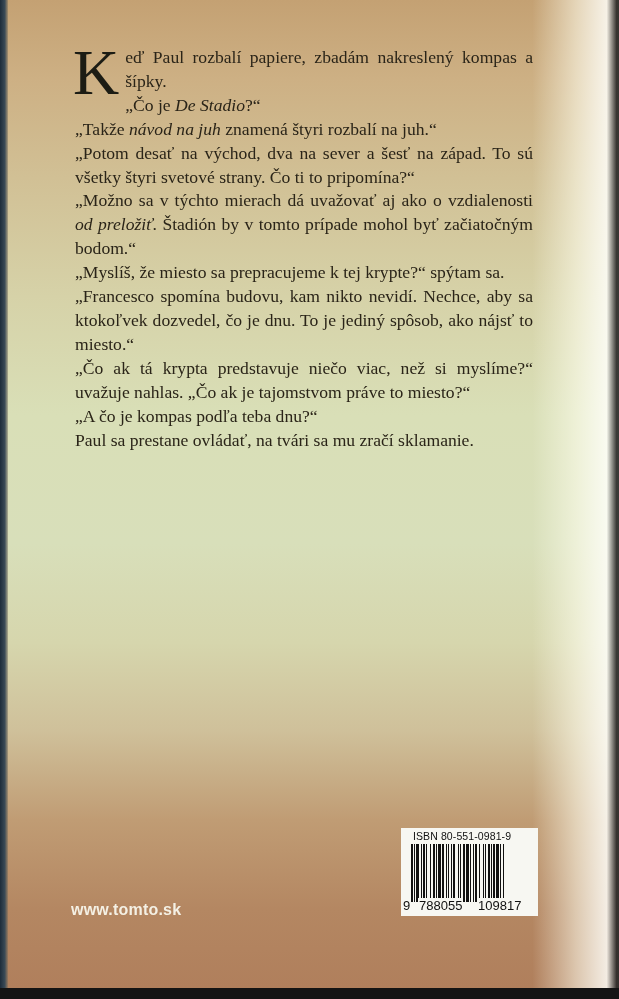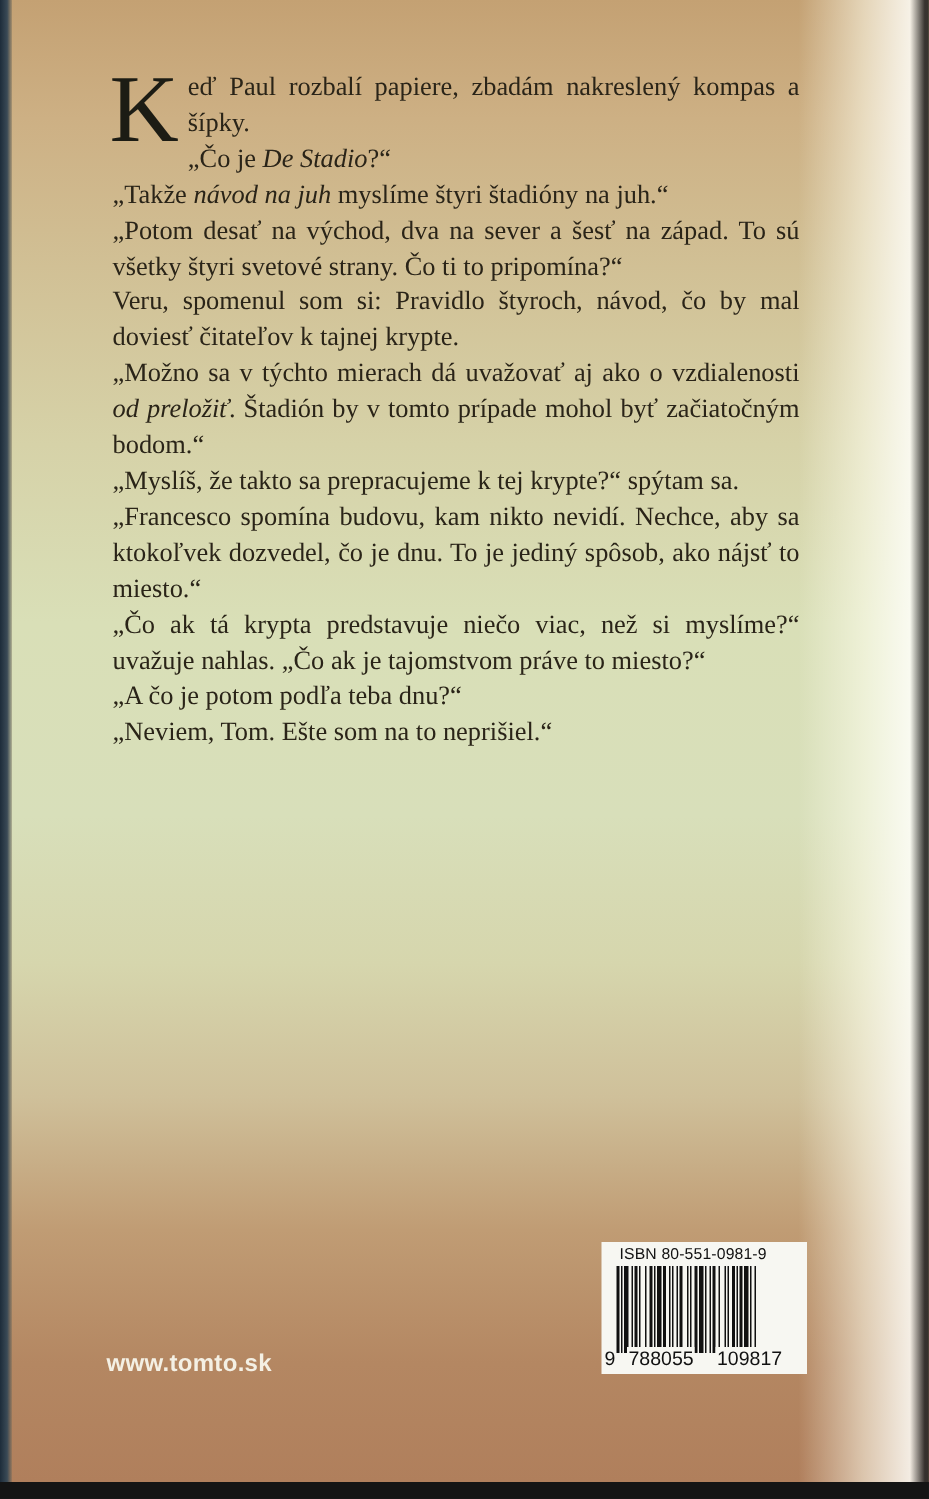--- a/index.html
+++ b/index.html
@@ -64,29 +64,28 @@
 </style>
 </head>
 <body>
 
 <div class="cover">
   <div class="left-edge"></div>
 
   <div class="text-block" id="blurb">
       <p class="para"><span class="drop-cap">K</span><span>eď Paul rozbalí papiere, zbadám nakreslený kompas a šípky.</span></p>
       <p class="para"><span>„Čo je </span><i>De Stadio</i><span>?“</span></p>
-      <p class="para"><span>„Takže </span><i>návod na juh</i><span> myslíme štyri štadióny na juh.“</span></p>
+      <p class="para"><span>„Takže </span><i>návod na juh</i><span> znamená štyri rozbalí na juh.“</span></p>
       <p class="para"><span>„Potom desať na východ, dva na sever a šesť na západ. To sú všetky štyri svetové strany. Čo ti to pripomína?“</span></p>
-      <p class="para"><span>Veru, spomenul som si: Pravidlo štyroch, návod, čo by mal doviesť čitateľov k  tajnej krypte.</span></p>
       <p class="para"><span>„Možno sa v týchto mierach dá uvažovať aj ako o vzdialenosti </span><i>od preložiť</i><span>. Štadión by v tomto prípade mohol byť začiatočným bodom.“</span></p>
-      <p class="para"><span>„Myslíš, že takto sa prepracujeme k tej krypte?“ spýtam sa.</span></p>
+      <p class="para"><span>„Myslíš, že miesto sa prepracujeme k tej krypte?“ spýtam sa.</span></p>
       <p class="para"><span>„Francesco spomína budovu, kam nikto nevidí. Nechce, aby sa ktokoľvek dozvedel, čo je dnu. To je jediný spôsob, ako nájsť to miesto.“</span></p>
       <p class="para"><span>„Čo ak tá krypta predstavuje niečo viac, než si myslíme?“ uvažuje nahlas. „Čo ak je tajomstvom práve to miesto?“</span></p>
-      <p class="para"><span>„A čo je potom podľa teba dnu?“</span></p>
-      <p class="para"><span>„Neviem, Tom. Ešte som na to neprišiel.“</span></p>
+      <p class="para"><span>„A čo je kompas podľa teba dnu?“</span></p>
+      <p class="para"><span>Paul sa prestane ovládať, na tvári sa mu zračí sklamanie.</span></p>
     </div>
 
   <div class="url">www.tomto.sk</div>
 
   <div class="barcode-box">
     <div class="isbn">ISBN 80-551-0981-9</div>
     <div class="bars" id="bars">
         <span style="width: 2px; background: rgb(17, 17, 17);"></span>
         <span style="width: 1px; background: transparent;"></span>
         <span style="width: 1px; background: rgb(17, 17, 17);"></span>

